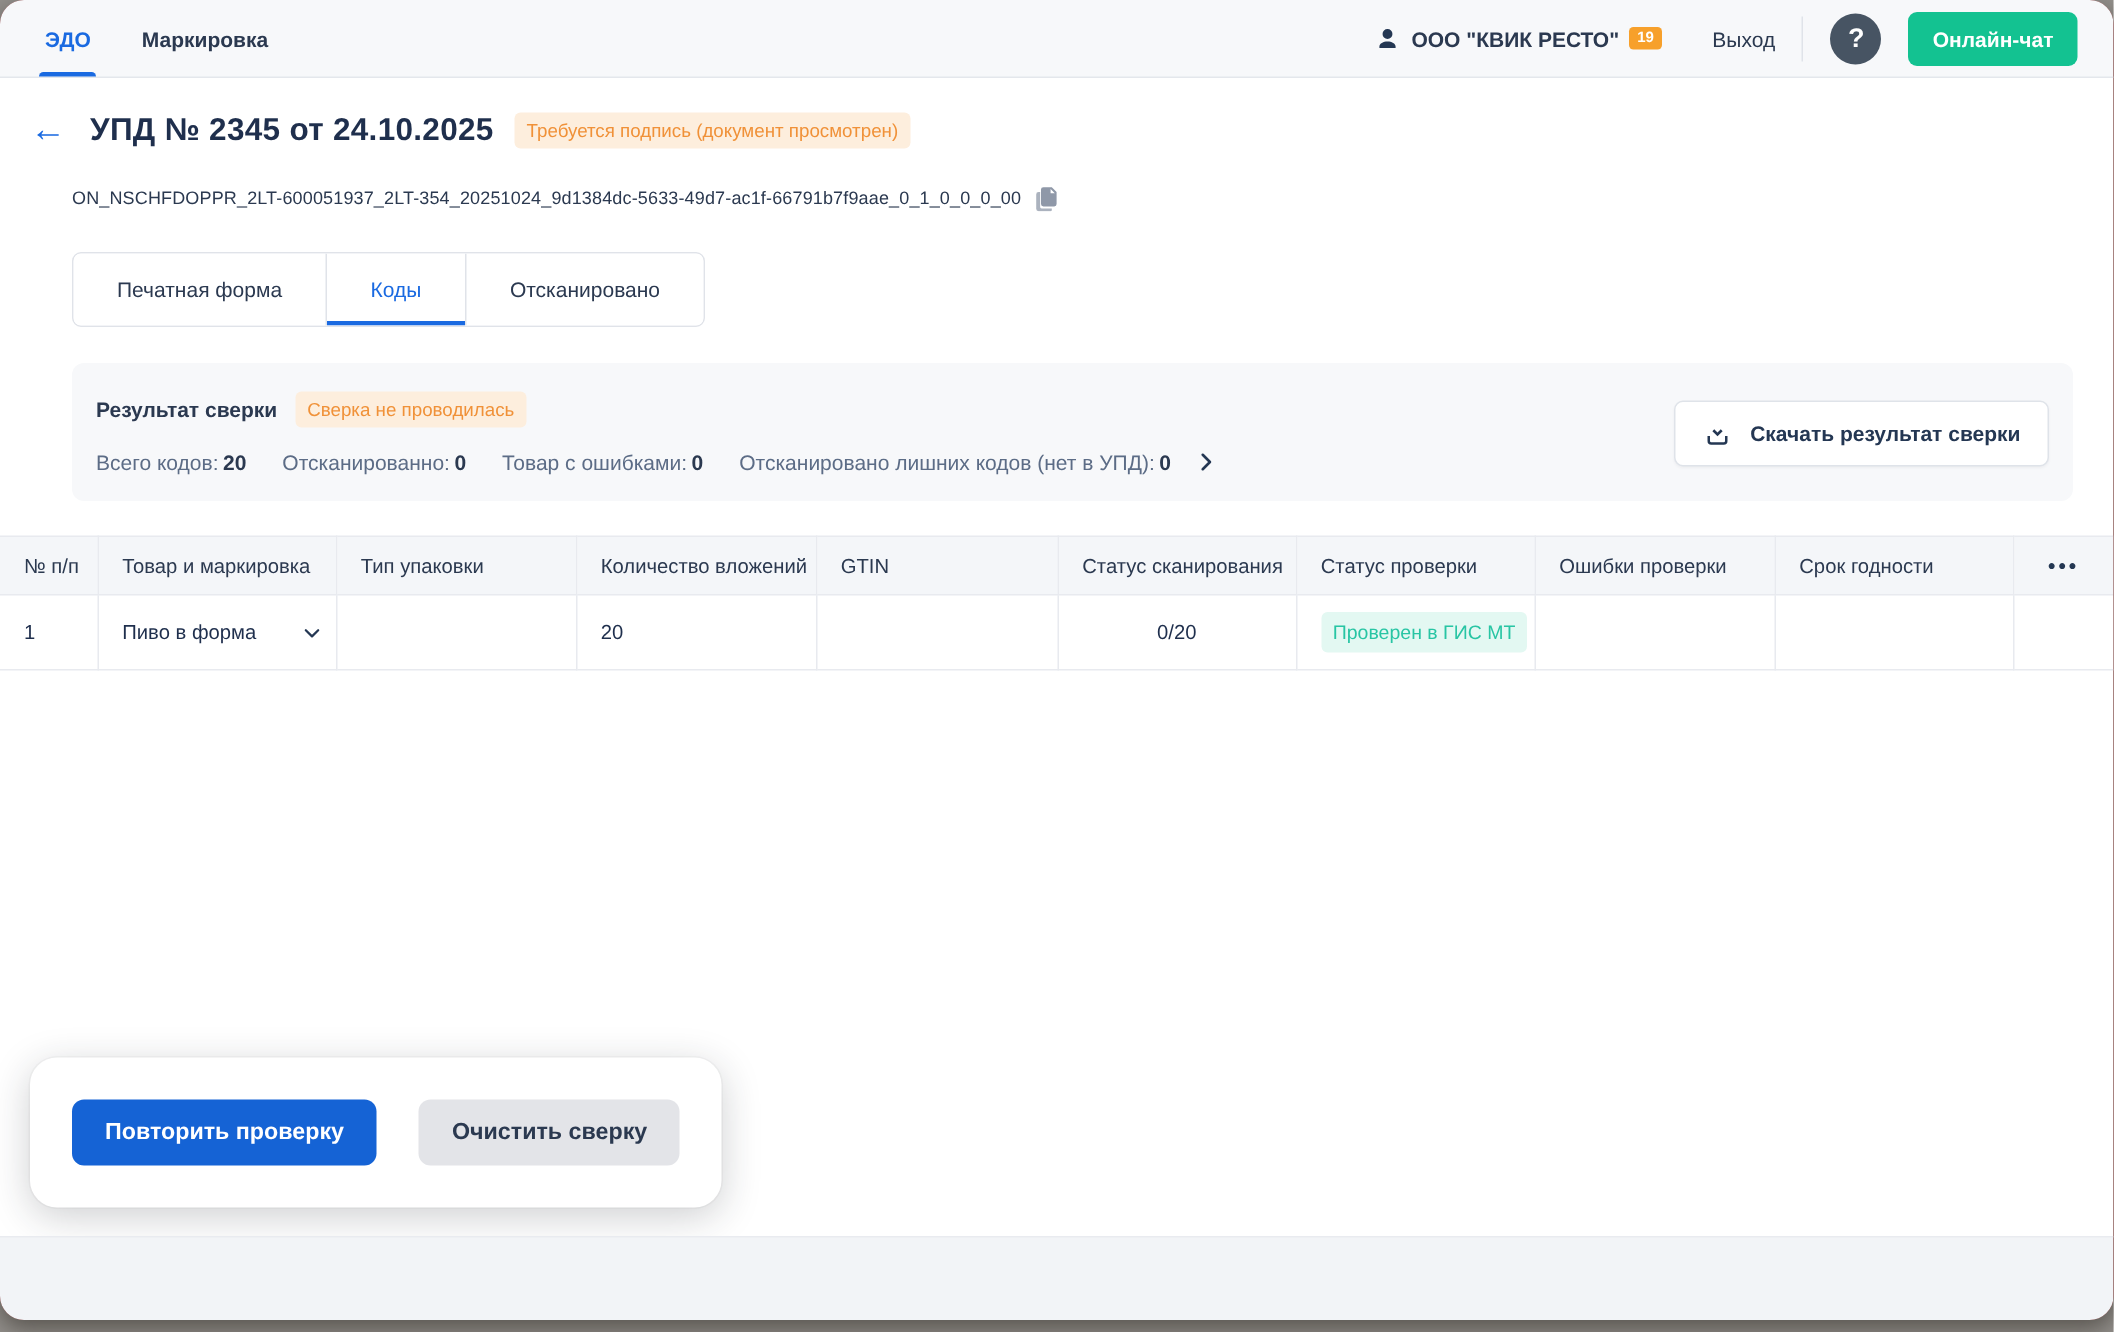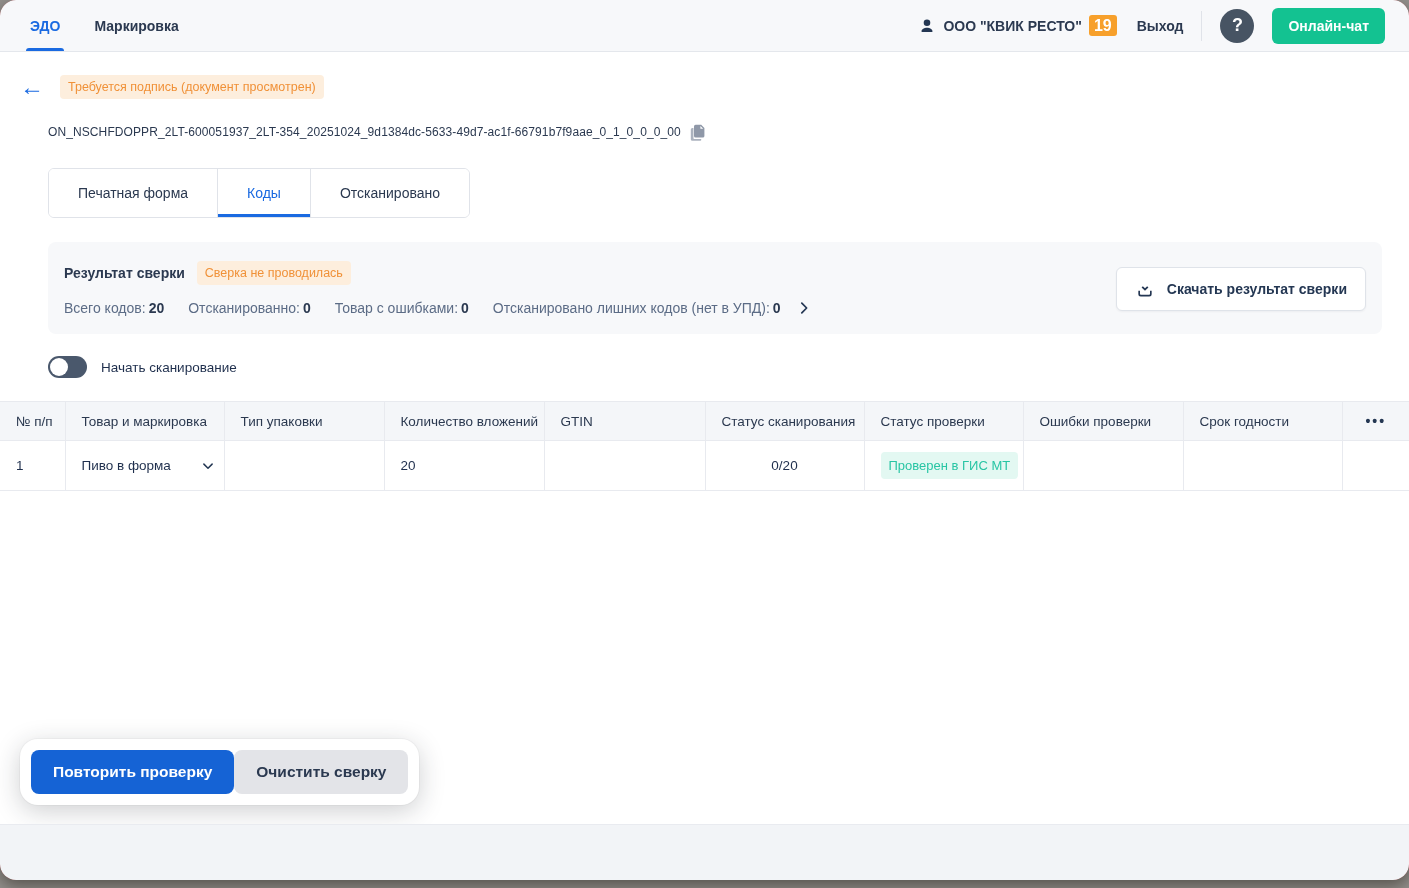--- a/index.html
+++ b/index.html
@@ -29,24 +29,24 @@
   }
   .topnav-item.active { color:#1a6ae1; }
   .topnav-item.active::after {
     content:""; position:absolute; left:-4px; right:-4px; bottom:0;
     height:3px; background:#1a6ae1; border-radius:3px 3px 0 0;
   }
   .topbar-right { display:flex; align-items:center; gap:18px; }
   .userblock { display:flex; align-items:center; gap:7px; cursor:pointer; }
   .userblock .org { font-size:14px; font-weight:700; color:#2b3950; }
   .badge-count {
-    background:#f7a02b; color:#fff; font-size:16px; font-weight:700;
+    background:#f7a02b; color:#fff; font-size:10px; font-weight:700;
     padding:2px 5px; border-radius:3px; line-height:1.1;
   }
-  .logout { font-size:14px; font-weight:700; color:#2b3950; cursor:pointer; margin-left:2px; }
+  .logout { font-size:14px; font-weight:400; color:#2b3950; cursor:pointer; margin-left:16px; }
   .vdivider { width:1px; height:30px; background:#e0e3e9; }
   .help-circle {
     width:34px; height:34px; border-radius:50%; background:#475463;
     color:#fff; font-size:18px; font-weight:700;
     display:flex; align-items:center; justify-content:center; cursor:pointer;
   }
   .chat-btn {
     background:#13c291; color:#fff; border:none; border-radius:6px;
     font-family:inherit; font-size:14px; font-weight:600;
     padding:10px 16px; cursor:pointer;
@@ -135,23 +135,23 @@
   .td-center { text-align:center; padding:0 !important; }
   .pill-green {
     background:#e3f8f2; color:#28c5a4; font-size:13px; font-weight:500;
     padding:6px 8px; border-radius:4px; display:inline-block; white-space:nowrap;
   }
   .more-dots { font-size:14px; font-weight:700; color:#243753; letter-spacing:2px; cursor:pointer; }
 
   
   .action-panel {
     position:absolute; left:20px; bottom:19px; z-index:5;
-    background:#fff; border-radius:18px; padding:11px;
+    background:#fff; border-radius:18px; padding:28px;
     box-shadow:0 6px 26px rgba(30,35,45,.22), 0 0 0 1px rgba(30,35,45,.03);
-    display:flex; gap:0;
+    display:flex; gap:28px;
   }
   .btn { border:none; border-radius:8px; font-family:inherit;
     font-size:15.5px; font-weight:600; padding:13px 22px; cursor:pointer; }
   .btn-primary { background:#1563d5; color:#fff; }
   .btn-secondary { background:#e3e4e8; color:#2b3950; }
 
   
   .footer { flex:0 0 56px; background:#f2f4f7; border-top:1px solid #e9ebf0; }
 </style>
 </head>
@@ -180,20 +180,21 @@
         <span>?</span>
       </div>
       <button class="chat-btn">Онлайн-чат</button>
     </div>
   </header>
 
   <main class="content">
 
     <div class="title-row">
       <span class="back-arrow">←</span>
+      <h1 class="page-title">УПД № 2345 от 24.10.2025</h1>
       <span class="pill-orange">Требуется подпись (документ просмотрен)</span>
     </div>
 
     <div class="file-row">
       <span class="file-name">ON_NSCHFDOPPR_2LT-600051937_2LT-354_20251024_9d1384dc-5633-49d7-ac1f-66791b7f9aae_0_1_0_0_0_00</span>
       <span class="copy-icon">
         <svg width="16" height="18" viewBox="0 0 20 22">
           <path fill="#8f98a8" d="M7 2h7l4 4v10a2 2 0 0 1-2 2H7a2 2 0 0 1-2-2V4a2 2 0 0 1 2-2zm6 1.5V7h3.5z"></path>
           <path fill="#8f98a8" d="M3 6h1.3v12.5c0 .7.5 1.2 1.2 1.2H14V21a1 1 0 0 1-1 1H3a2 2 0 0 1-2-2V8a2 2 0 0 1 2-2z" opacity=".75"></path>
         </svg>
@@ -227,26 +228,20 @@
       <button class="download-btn">
         <span style="display:flex;">
           <svg width="20" height="20" viewBox="0 0 24 24">
               <path fill="#243753" d="M12 3v8.2l-2.6-2.6-1.5 1.5L12 14.2l4.1-4.1-1.5-1.5-2.6 2.6V3h-2zM4 14v4a3 3 0 0 0 3 3h10a3 3 0 0 0 3-3v-4h-2v4a1 1 0 0 1-1 1H7a1 1 0 0 1-1-1v-4H4z"></path>
             </svg>
         </span>
         <span>Скачать результат сверки</span>
       </button>
     </section>
 
-    <div class="toggle-row">
-      <div class="toggle">
-          <div class="knob"></div>
-        </div>
-      <span class="toggle-label">Начать сканирование</span>
-    </div>
 
     <table class="codes-table">
       <colgroup>
         <col style="width:65px">
           <col style="width:159px">
           <col style="width:160px">
         <col style="width:160px">
           <col style="width:161px">
           <col style="width:159px">
         <col style="width:159px">

